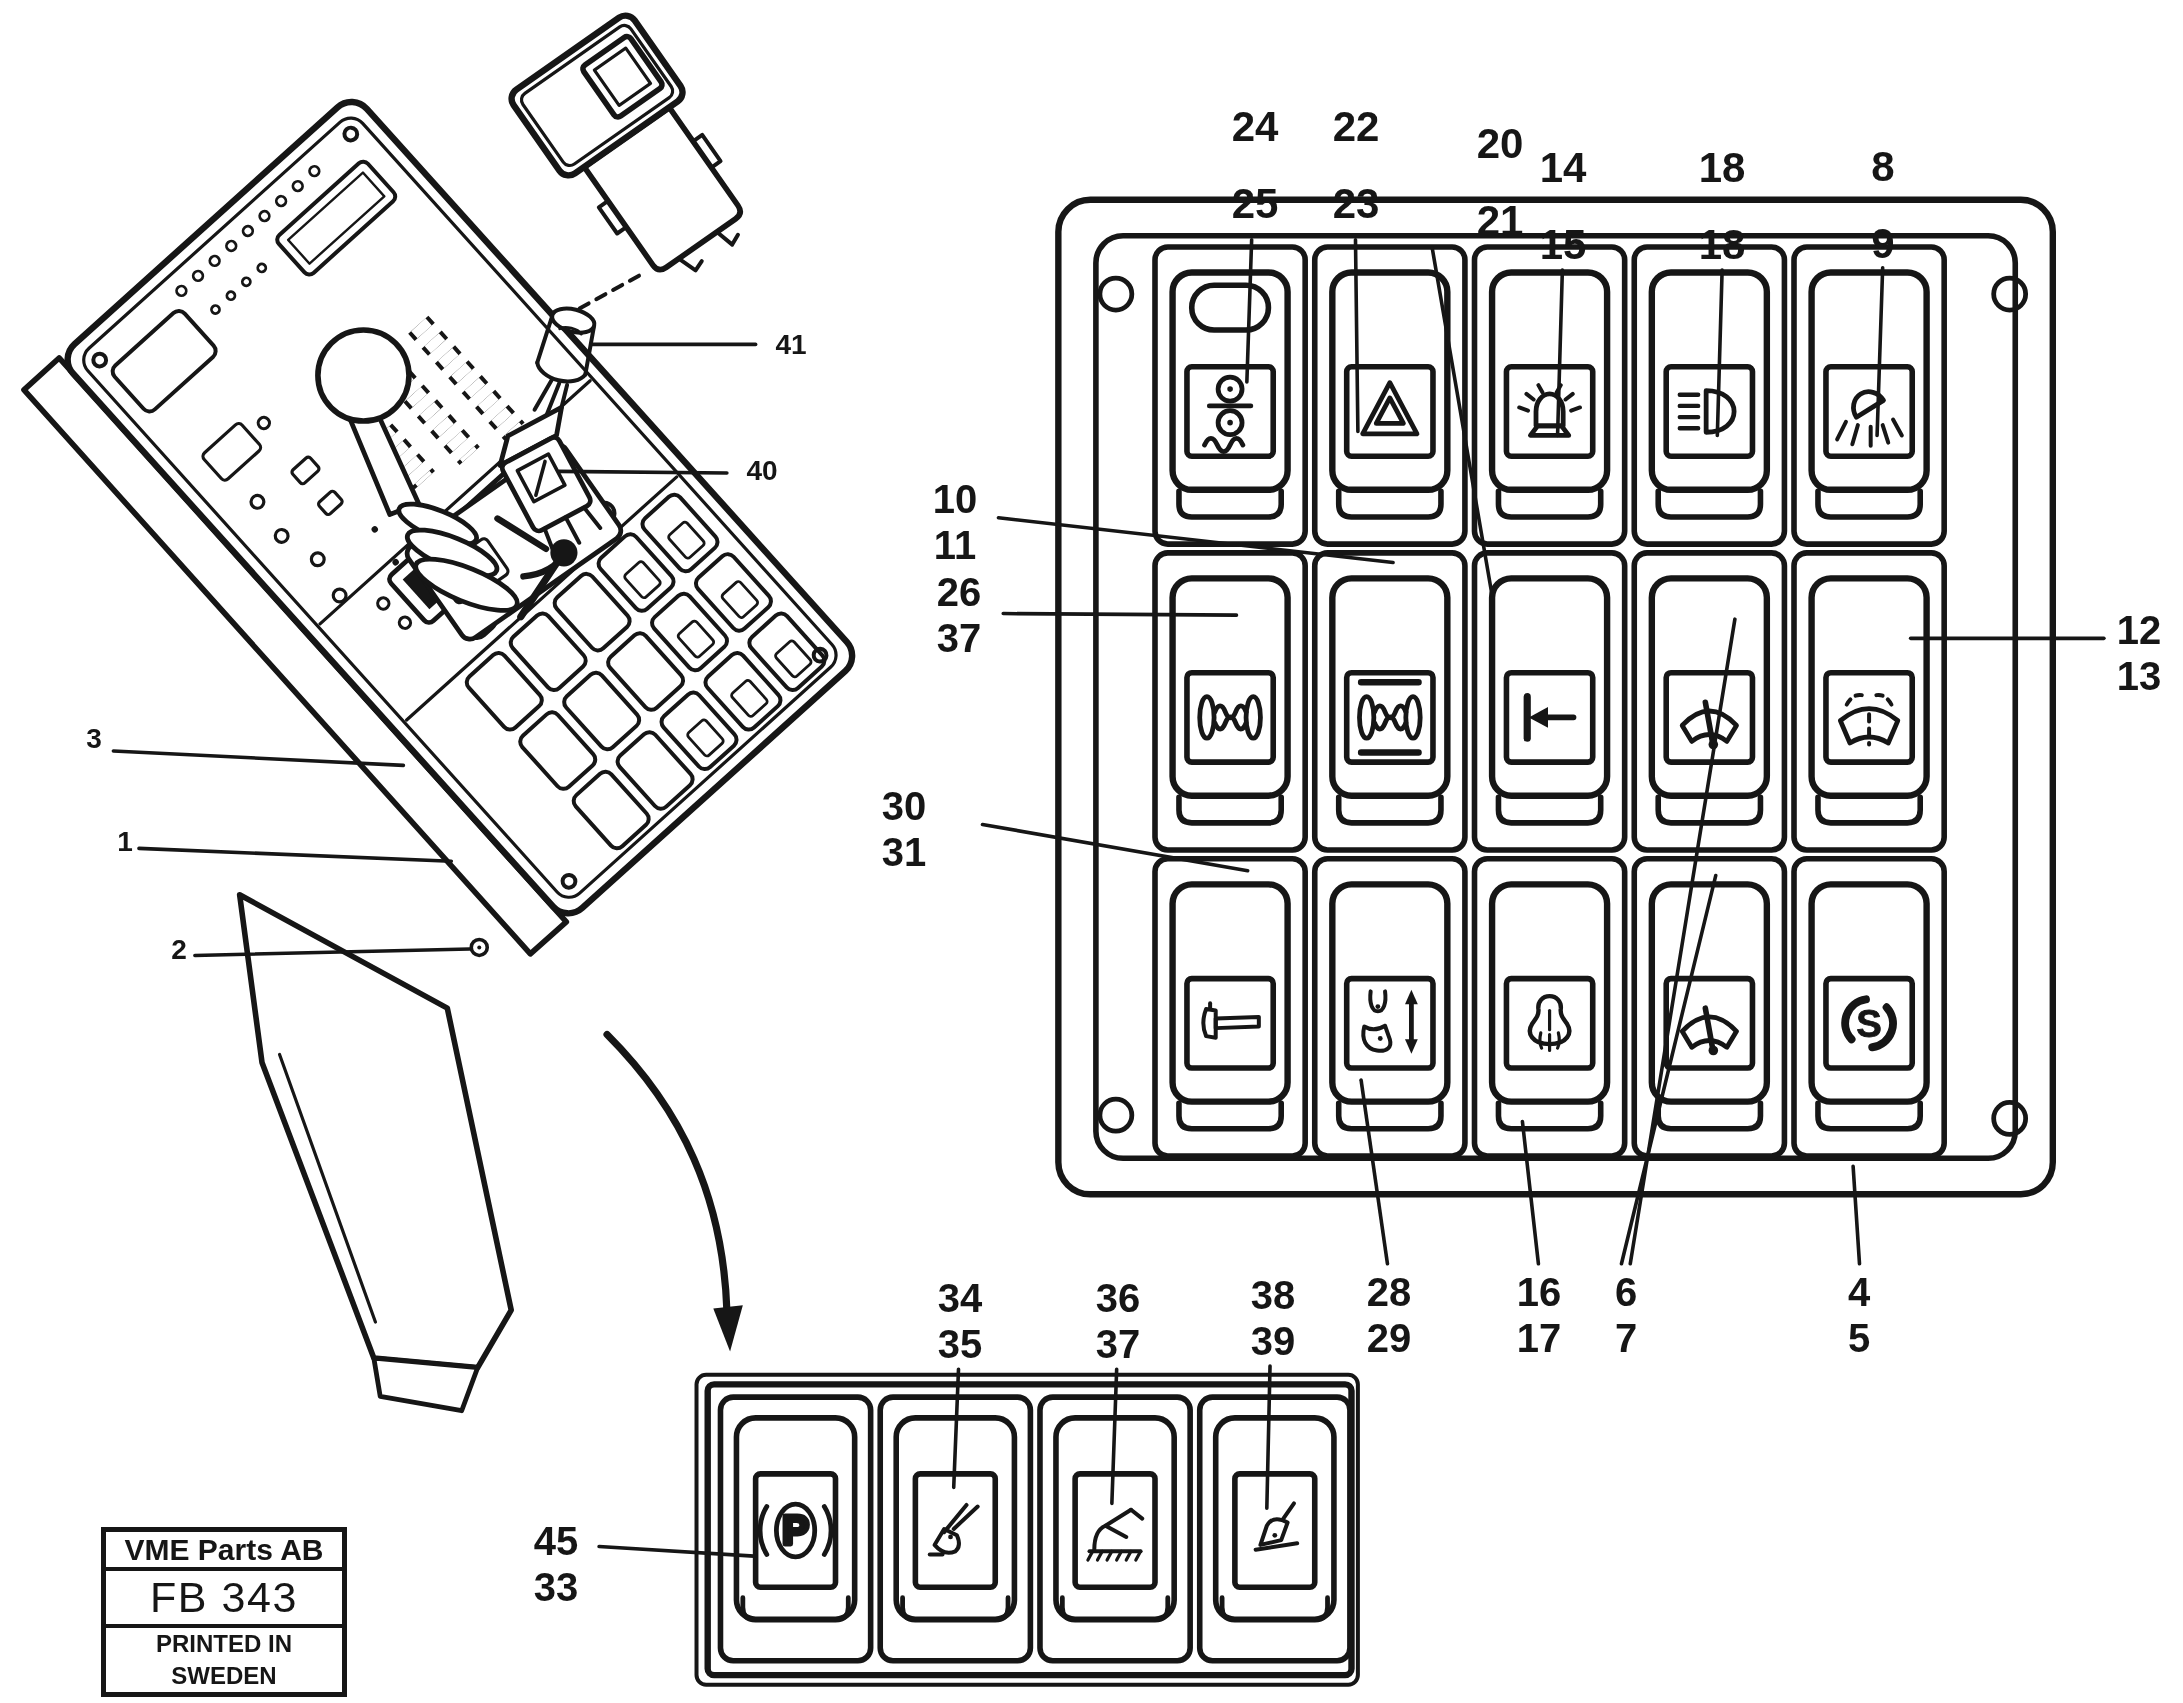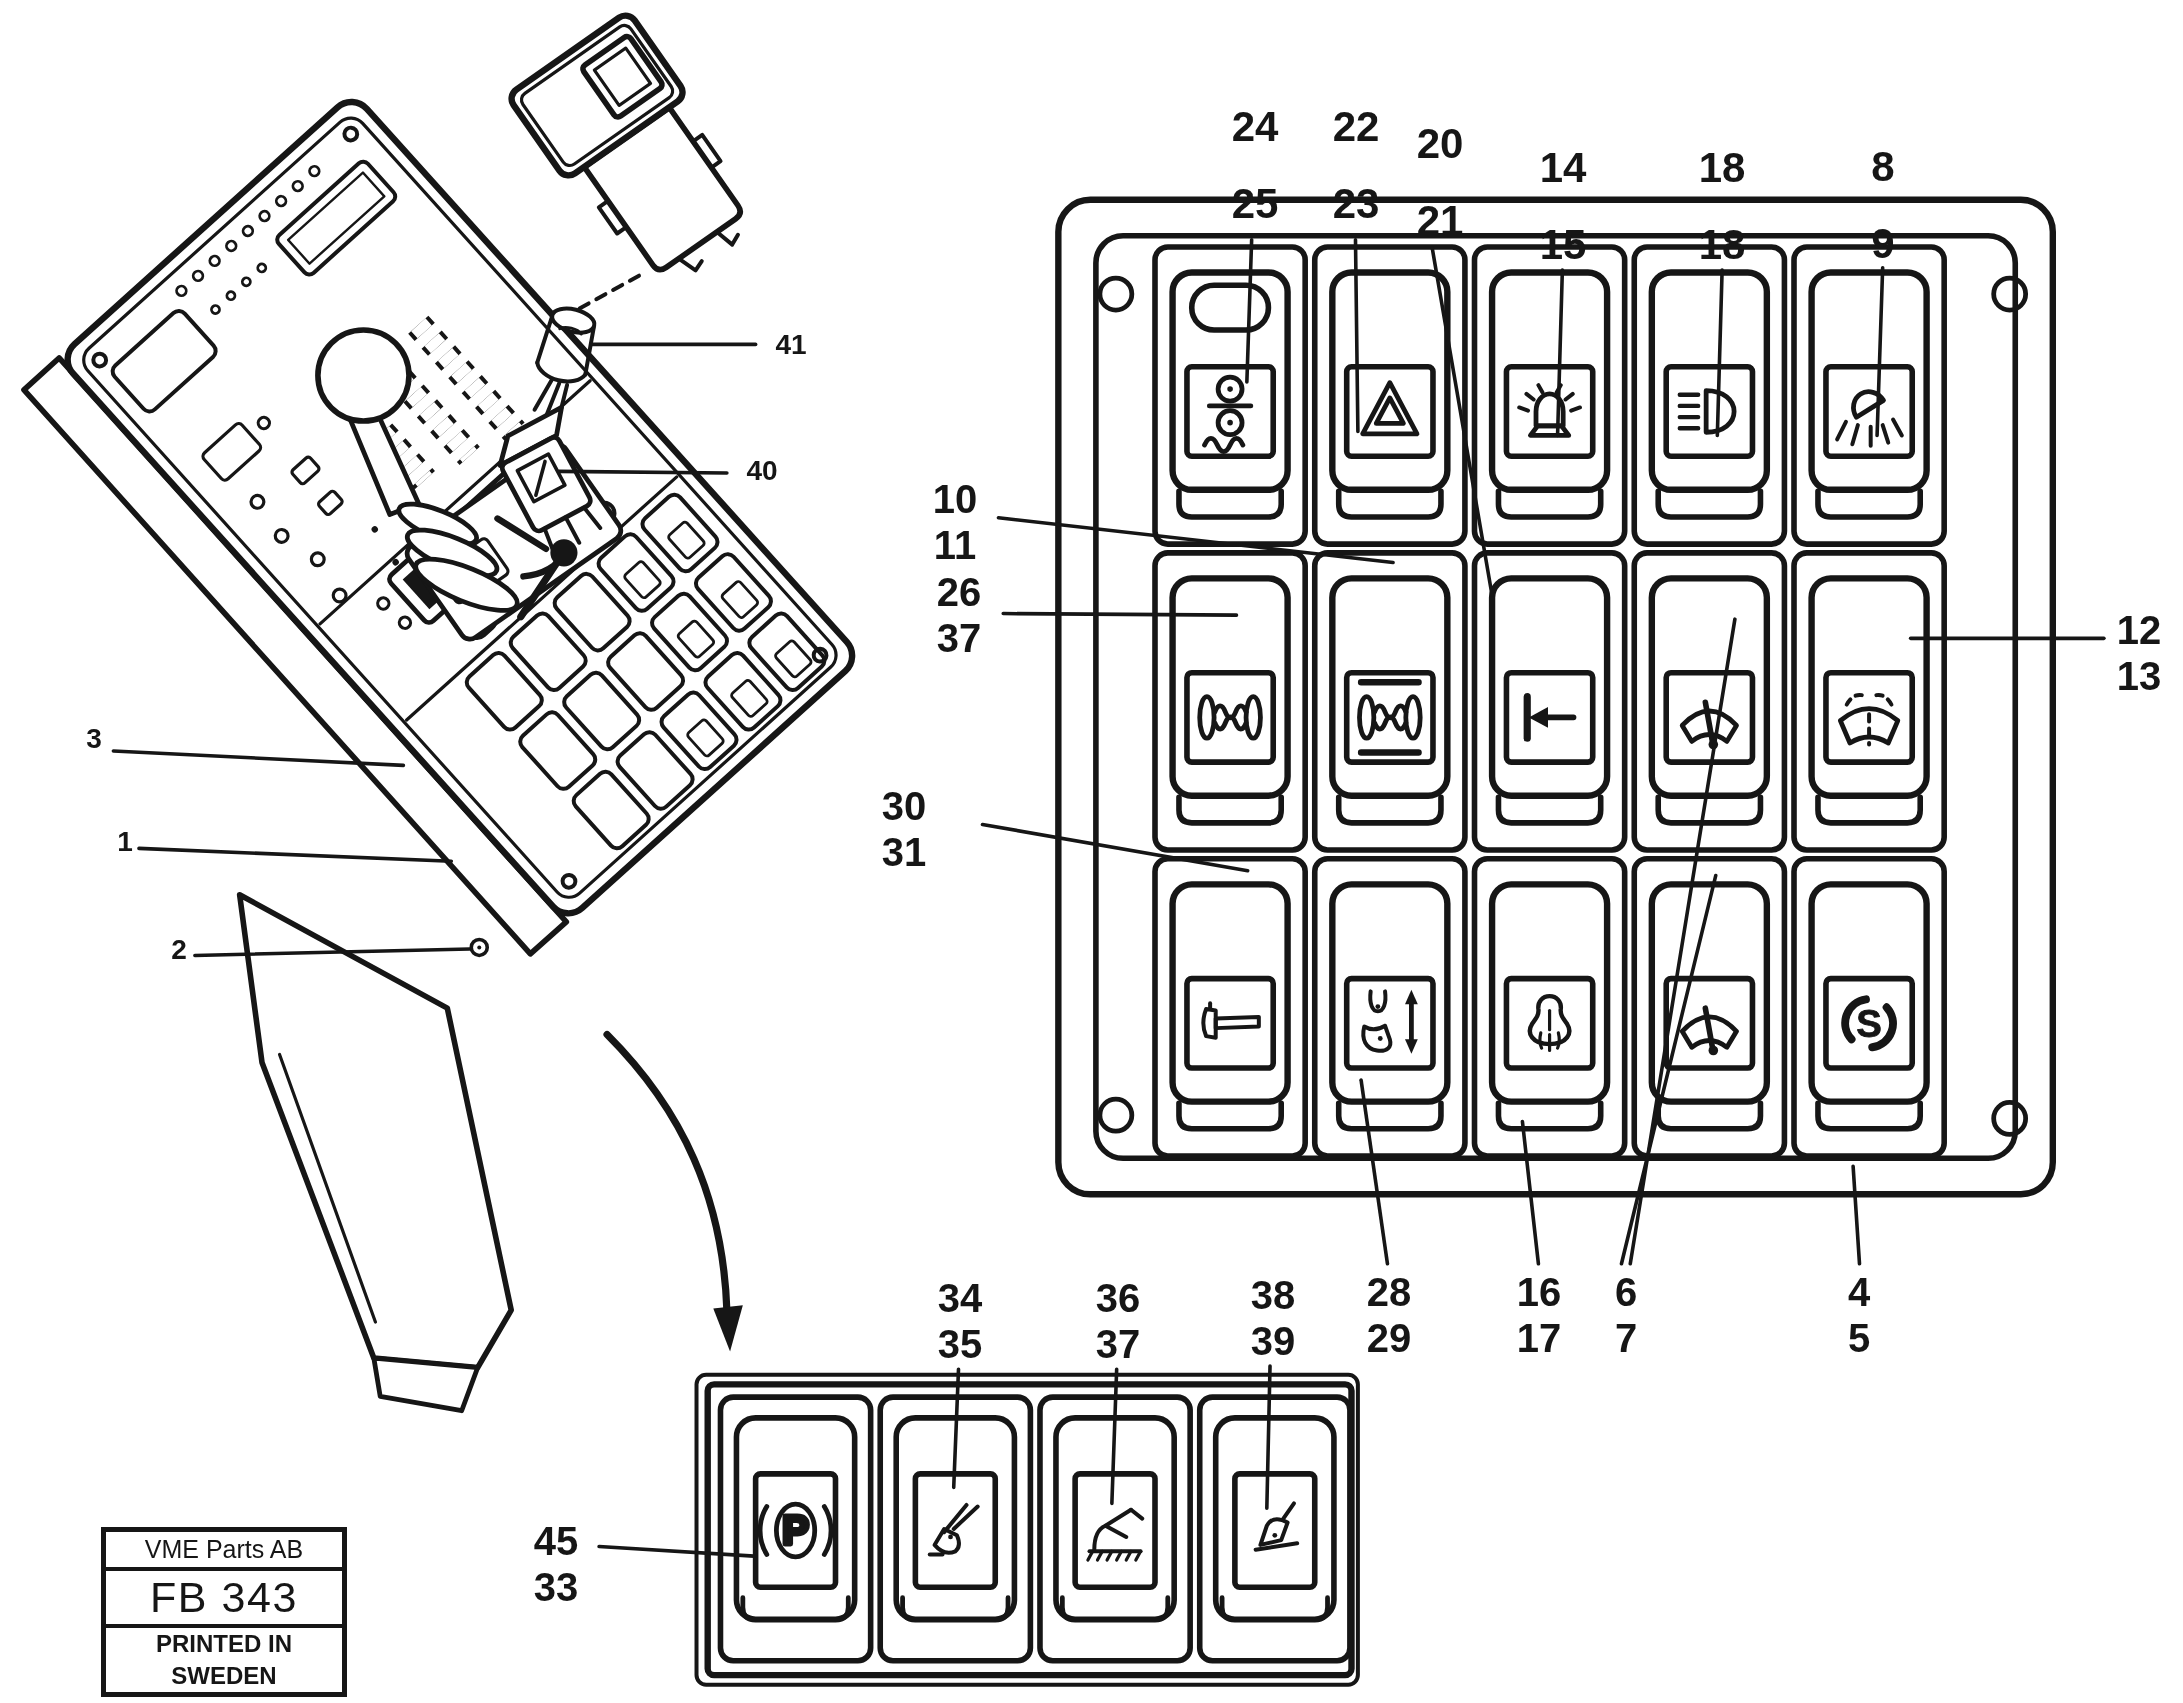--- a/index.html
+++ b/index.html
@@ -11,21 +11,21 @@
   .fl{fill:#161616;stroke:none}
   .wt{fill:#ffffff}
   .callout{position:absolute;transform:translateX(-50%);text-align:center;
            font-weight:bold;color:#161616}
   .callout span{display:block}
   .co-lg{font-size:42px;line-height:77px}
   .co-md{font-size:40px;line-height:46px}
   .co-one{font-size:28px;line-height:43px}
   #title-block{position:absolute;left:101px;top:1527px;width:236px;
                border:5.6px solid #161616;background:#fff;text-align:center}
-  #title-block .tb-row1{font-weight:normal;font-size:25px;line-height:35px;border-bottom:4.8px solid #161616}
+  #title-block .tb-row1{font-weight:bold;font-size:30px;line-height:35px;border-bottom:4.8px solid #161616}
   #title-block .tb-row2{font-weight:normal;font-size:43px;line-height:53px;border-bottom:4.8px solid #161616;letter-spacing:1.6px}
   #title-block .tb-row3{font-weight:bold;font-size:24px;line-height:32px}
   .svgtext{font-family:"Liberation Sans",sans-serif;font-weight:bold;fill:#161616}
 </style>
 </head>
 <body>
 
 <div id="canvas">
 
 <svg width="2183" height="1704" viewBox="0 0 2733 2133">
@@ -469,21 +469,21 @@
 </svg>
 
 <div class="callout co-lg" style="left:1255px;top:88px">
       <span>24</span>
       <span>25</span>
     </div>
 <div class="callout co-lg" style="left:1356px;top:88px">
       <span>22</span>
       <span>23</span>
     </div>
-<div class="callout co-lg" style="left:1440px;top:105px">
+<div class="callout co-lg" style="left:1500px;top:105px">
       <span>20</span>
       <span>21</span>
     </div>
 <div class="callout co-lg" style="left:1563px;top:129px">
       <span>14</span>
       <span>15</span>
     </div>
 <div class="callout co-lg" style="left:1722px;top:129px">
       <span>18</span>
       <span>18</span>

